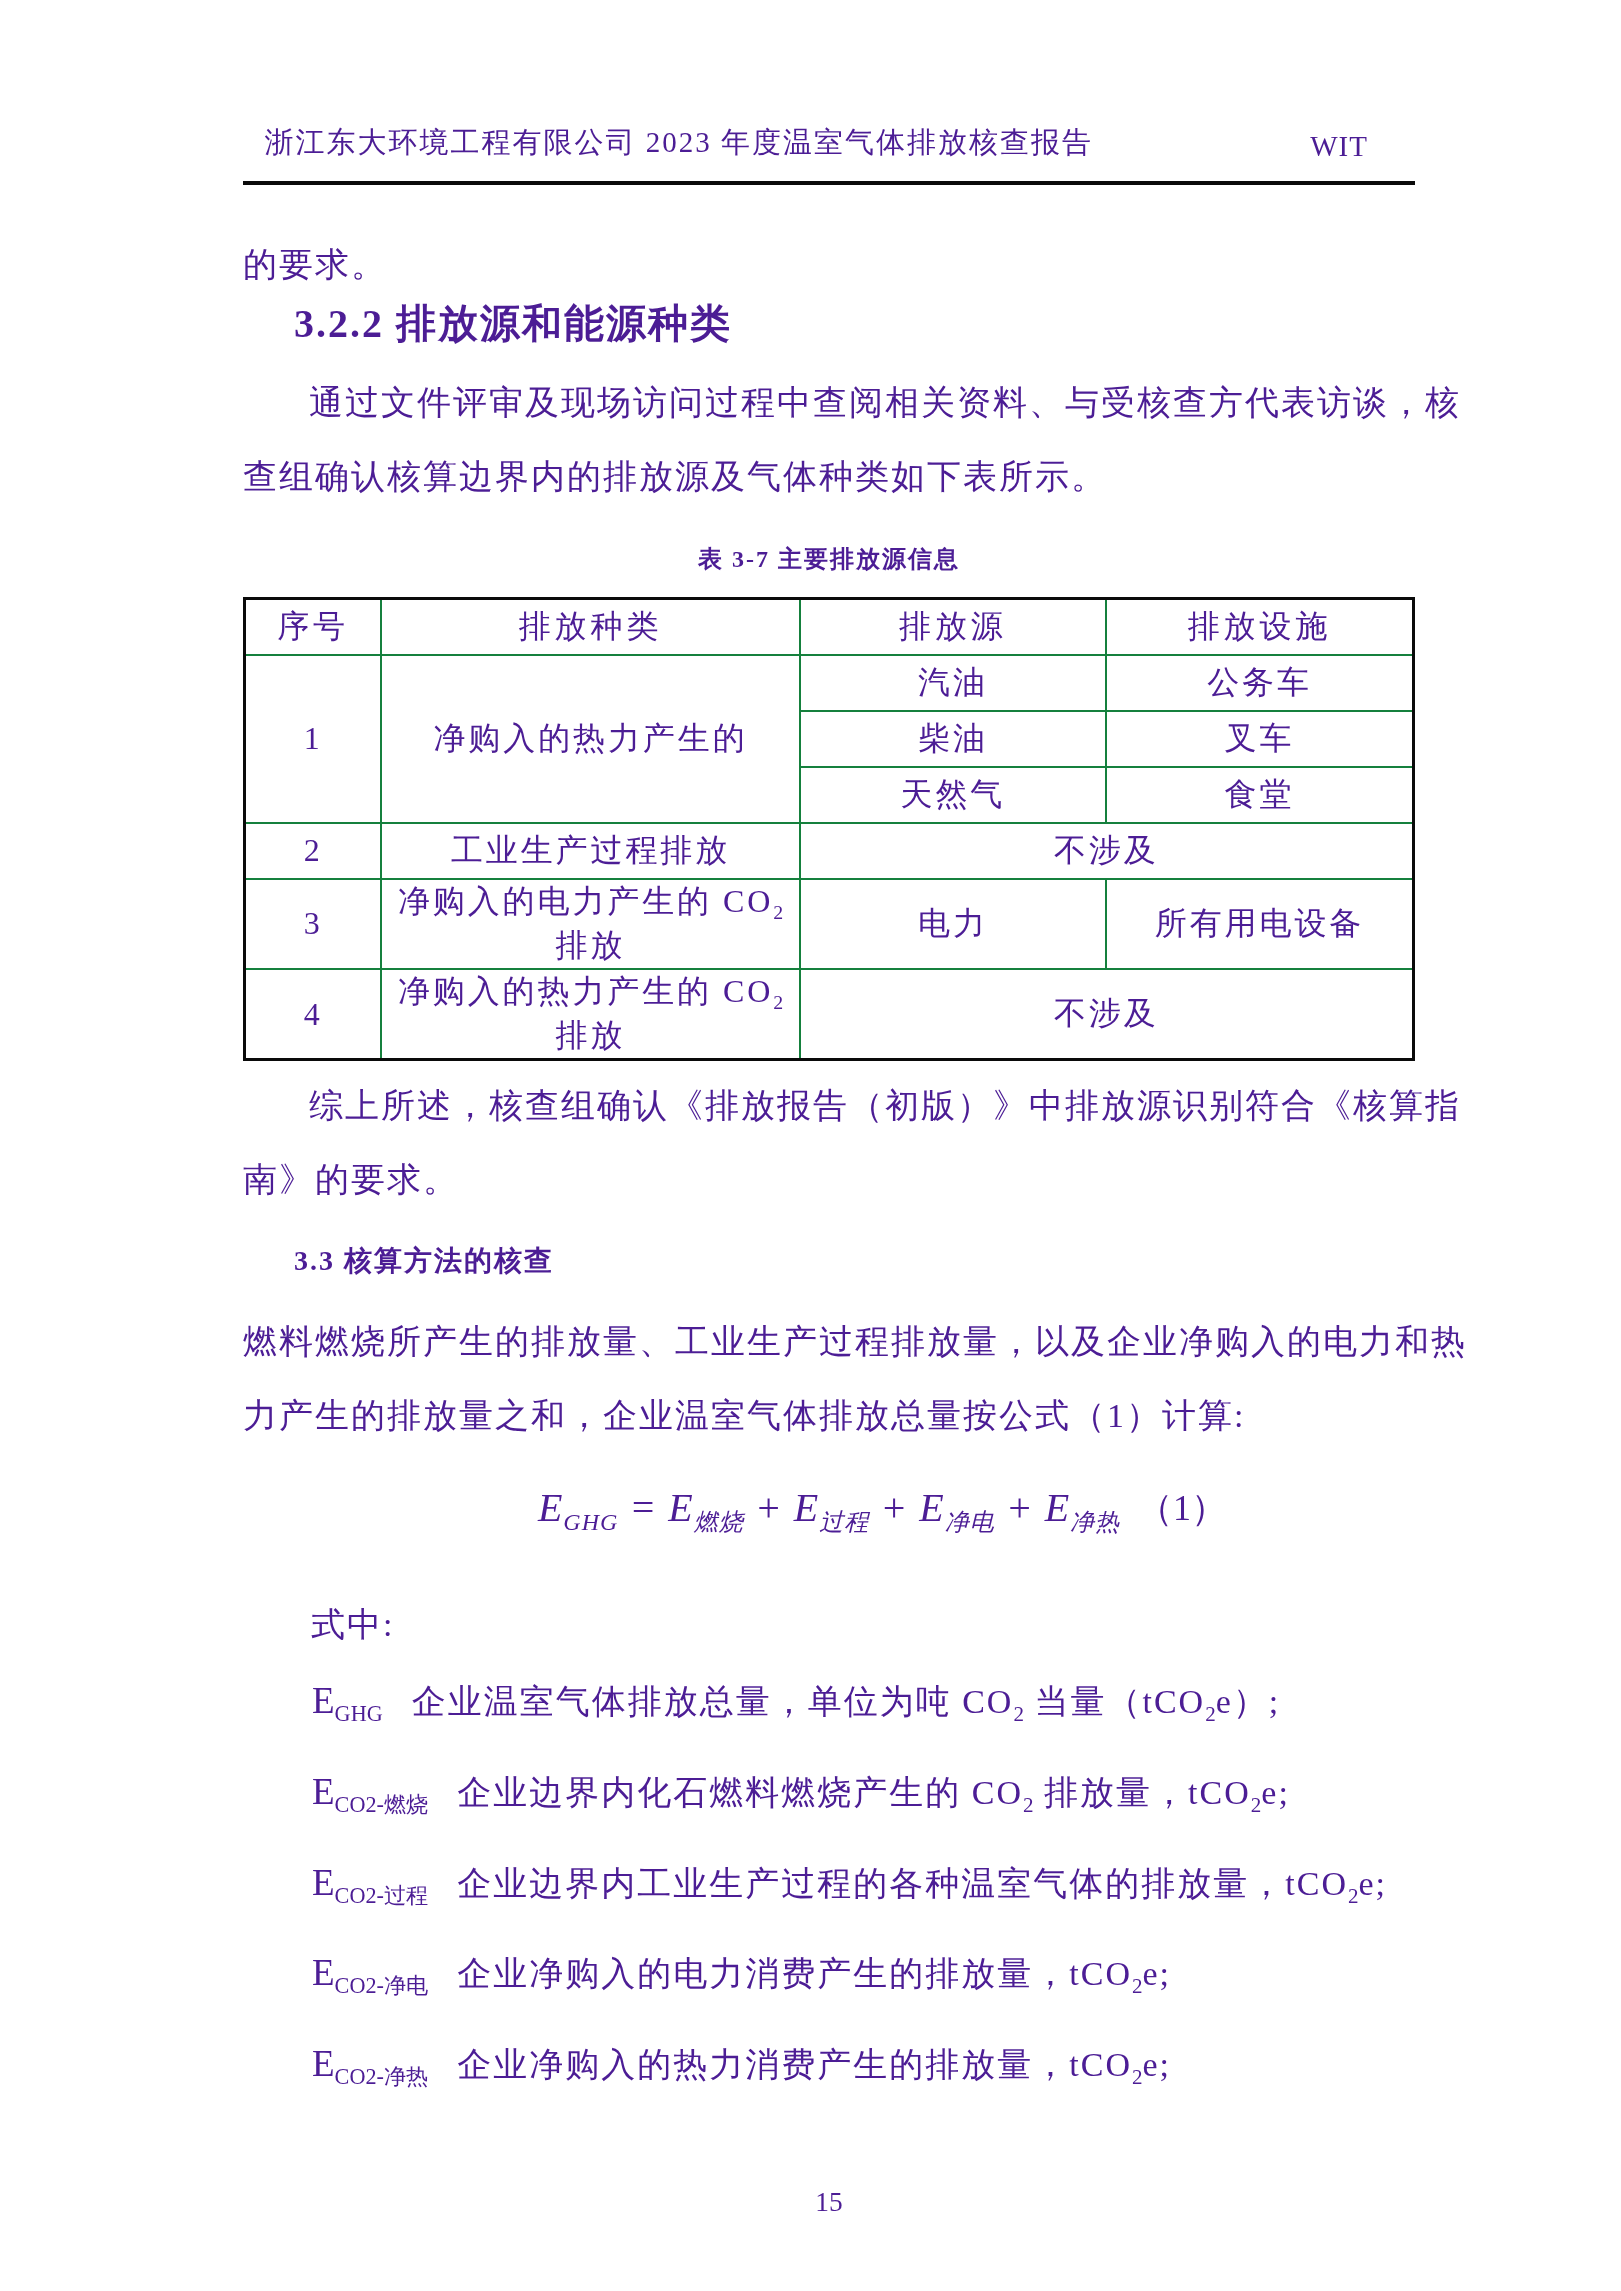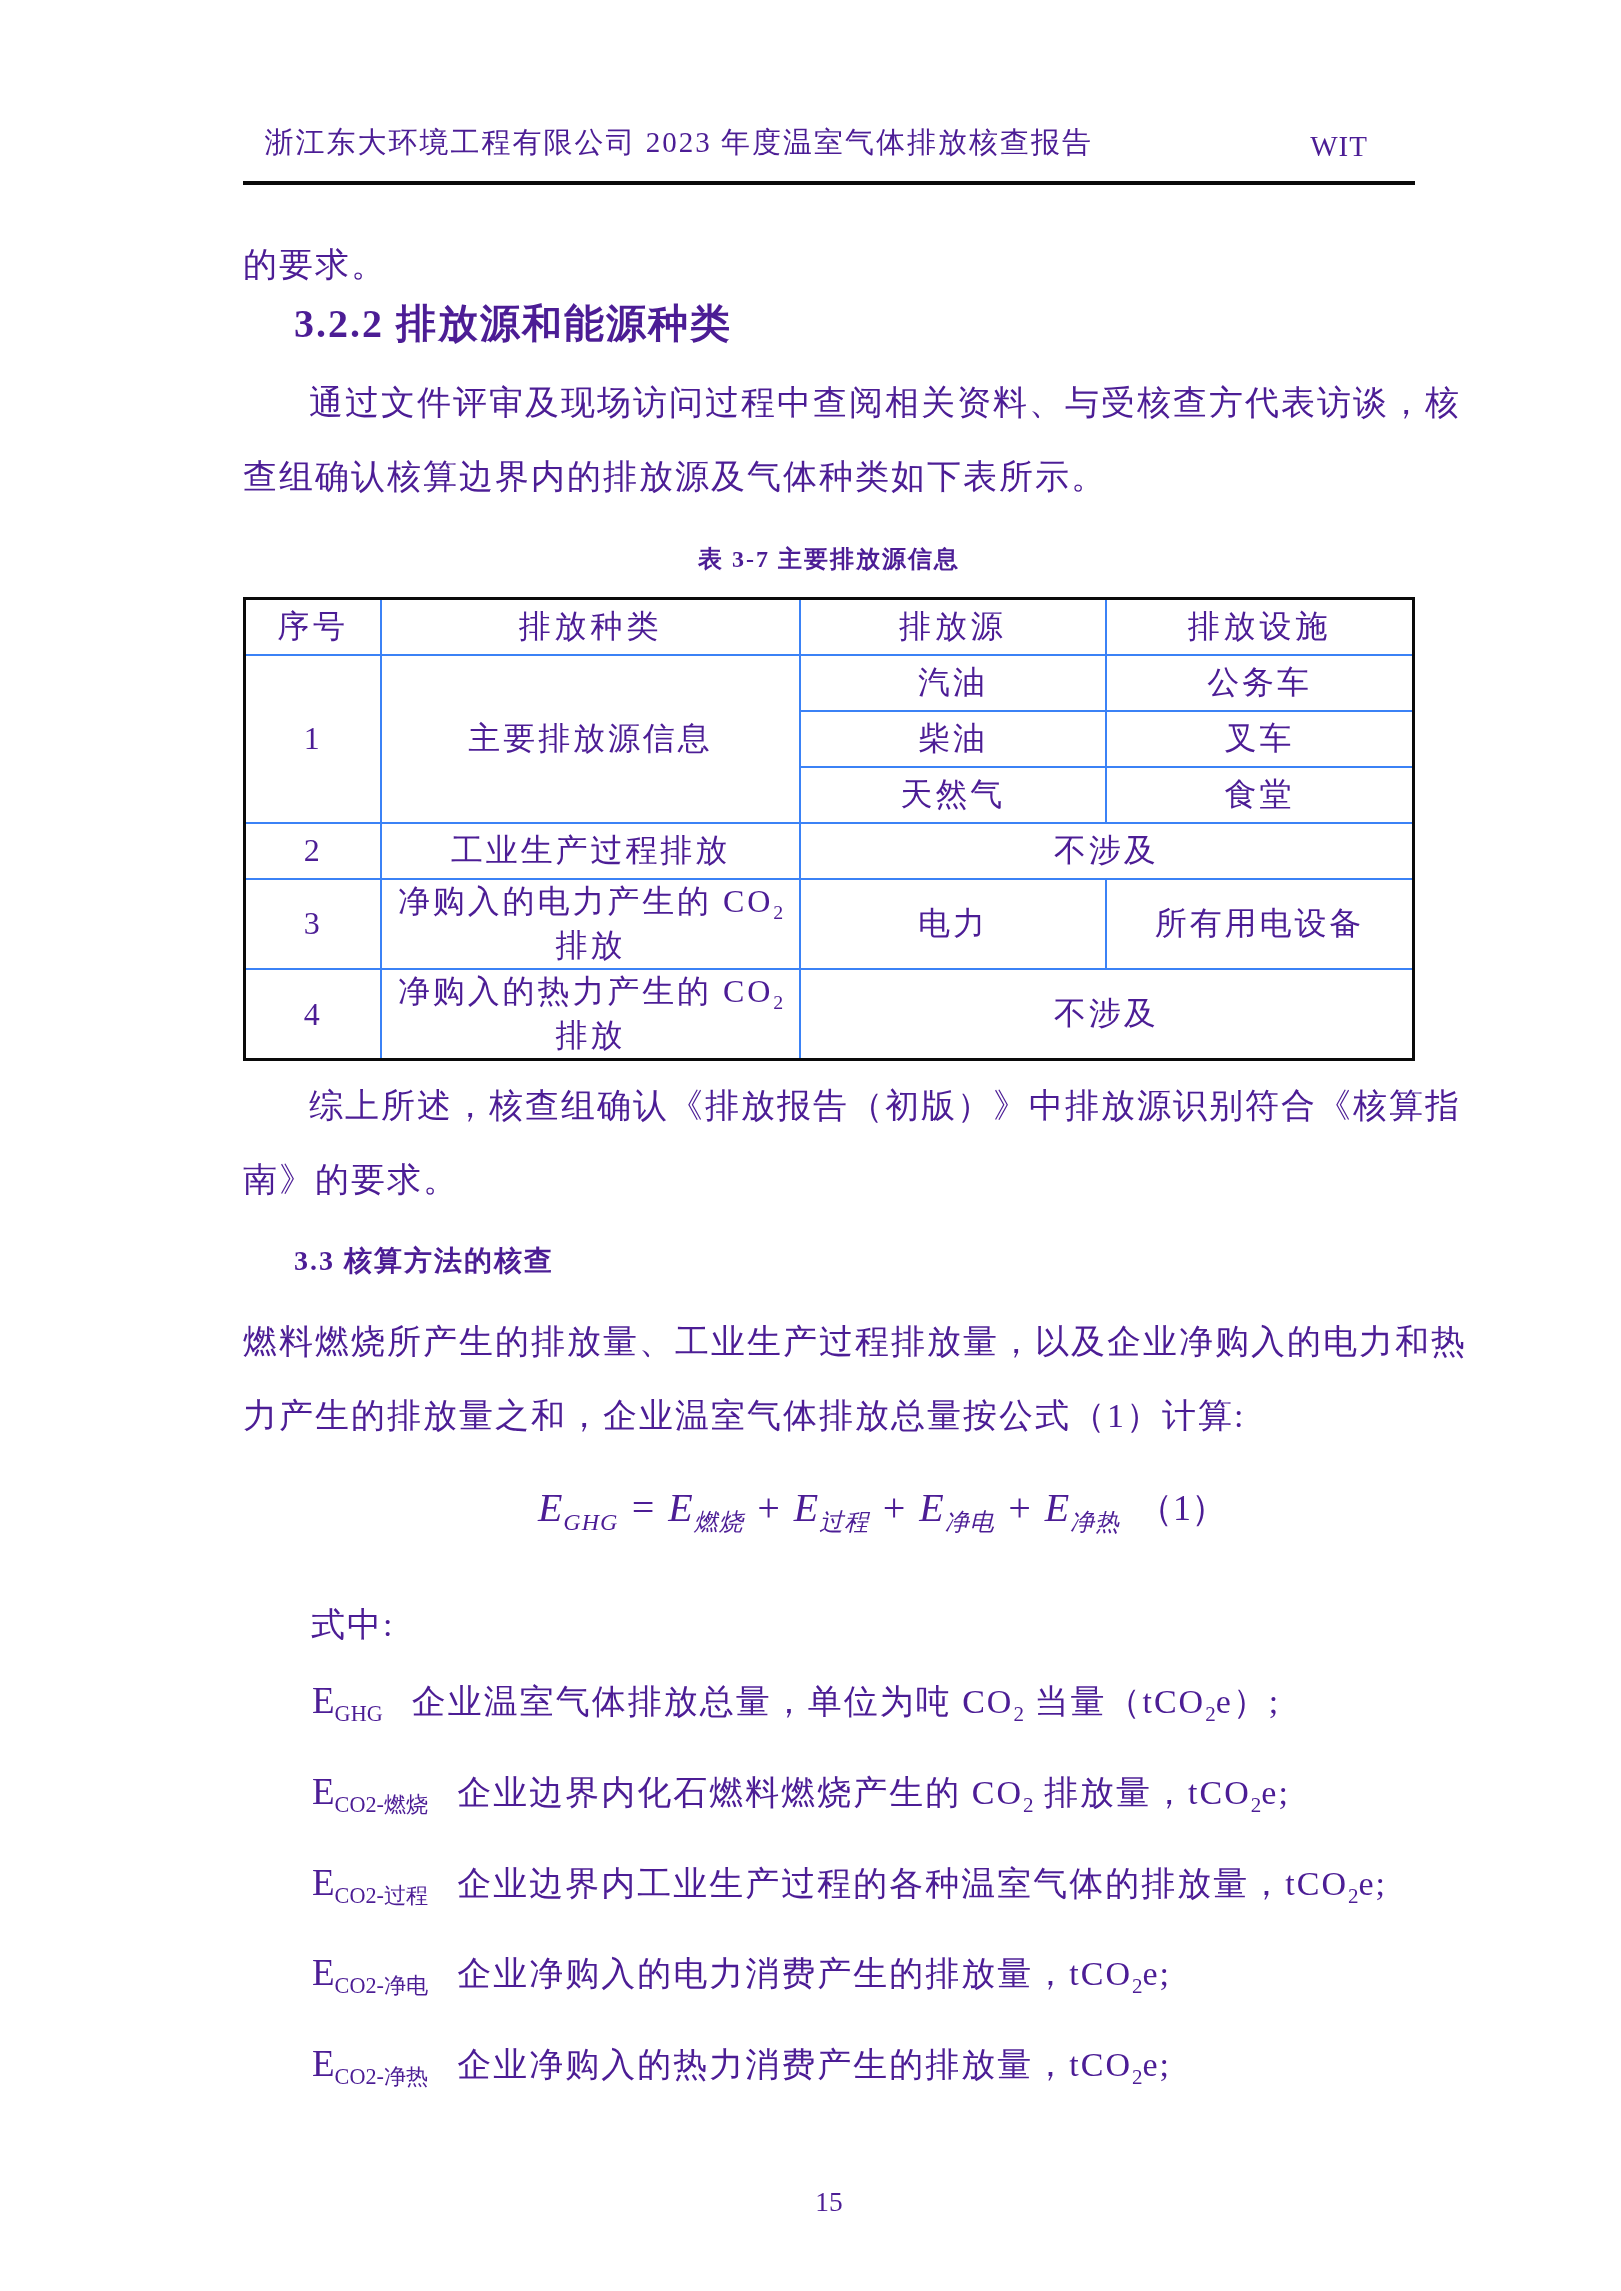--- a/index.html
+++ b/index.html
@@ -54,21 +54,21 @@
     font-size: 24px; font-weight: bold; line-height: 39px; letter-spacing: 2px;
   }
   table.emission {
     margin-top: 18.6px;
     width: 100%;
     border-collapse: collapse;
     border: 3.9px solid #0a0a0a;
     table-layout: fixed;
   }
   table.emission th, table.emission td {
-    border: 2px solid #3b82f6;
+    border: 2px solid #15803d;
     text-align: center;
     vertical-align: middle;
     font-size: 32px;
     font-weight: normal;
     letter-spacing: 2.9px;
     height: 56px;
     padding: 0 4px;
   }
   table.emission th { border-bottom-width: 2.9px; letter-spacing: 3.9px; }
   table.emission tr.major > td { border-top-width: 2.9px; }
@@ -135,21 +135,21 @@
       </colgroup>
       <tbody>
         <tr>
           <th>序号</th>
           <th>排放种类</th>
           <th>排放源</th>
           <th>排放设施</th>
         </tr>
         <tr class="major">
           <td rowspan="3">1</td>
-          <td rowspan="3">主要排放源信息</td>
+          <td rowspan="3">净购入的热力产生的</td>
           <td>汽油</td>
           <td>公务车</td>
         </tr>
         <tr>
           <td>柴油</td>
           <td>叉车</td>
         </tr>
         <tr>
           <td>天然气</td>
           <td>食堂</td>

